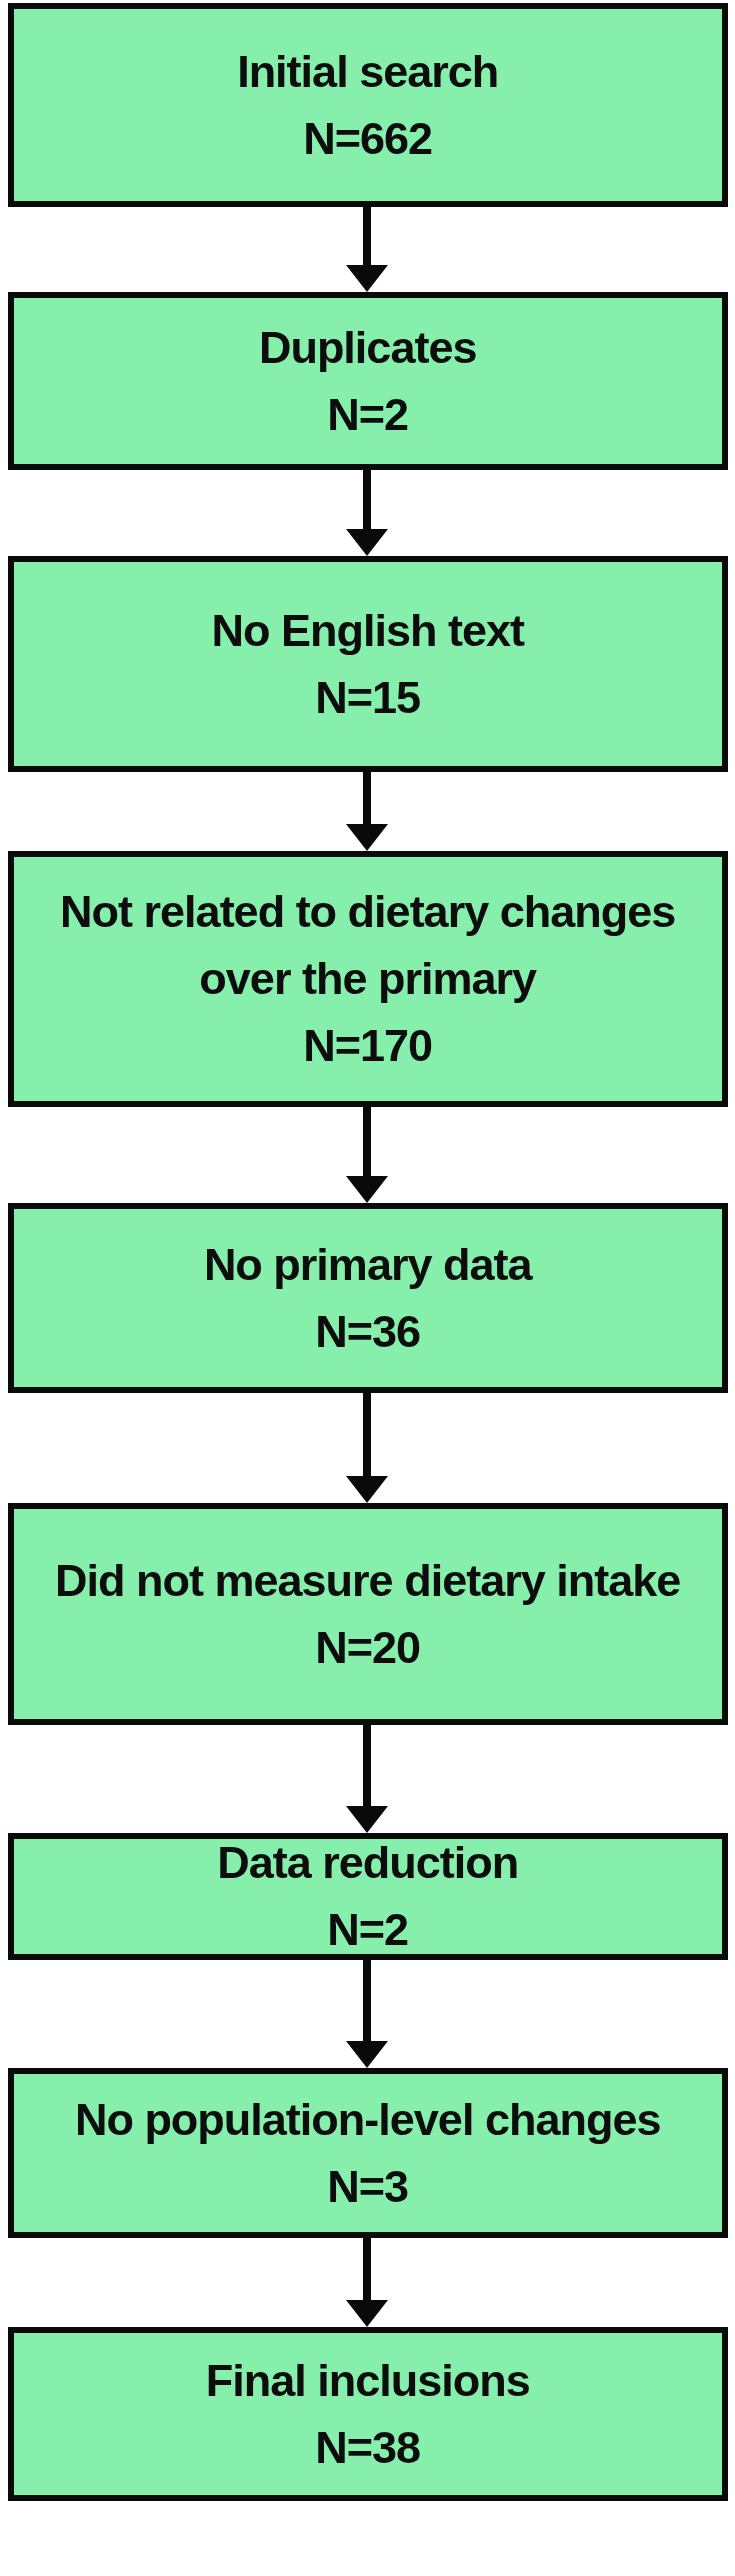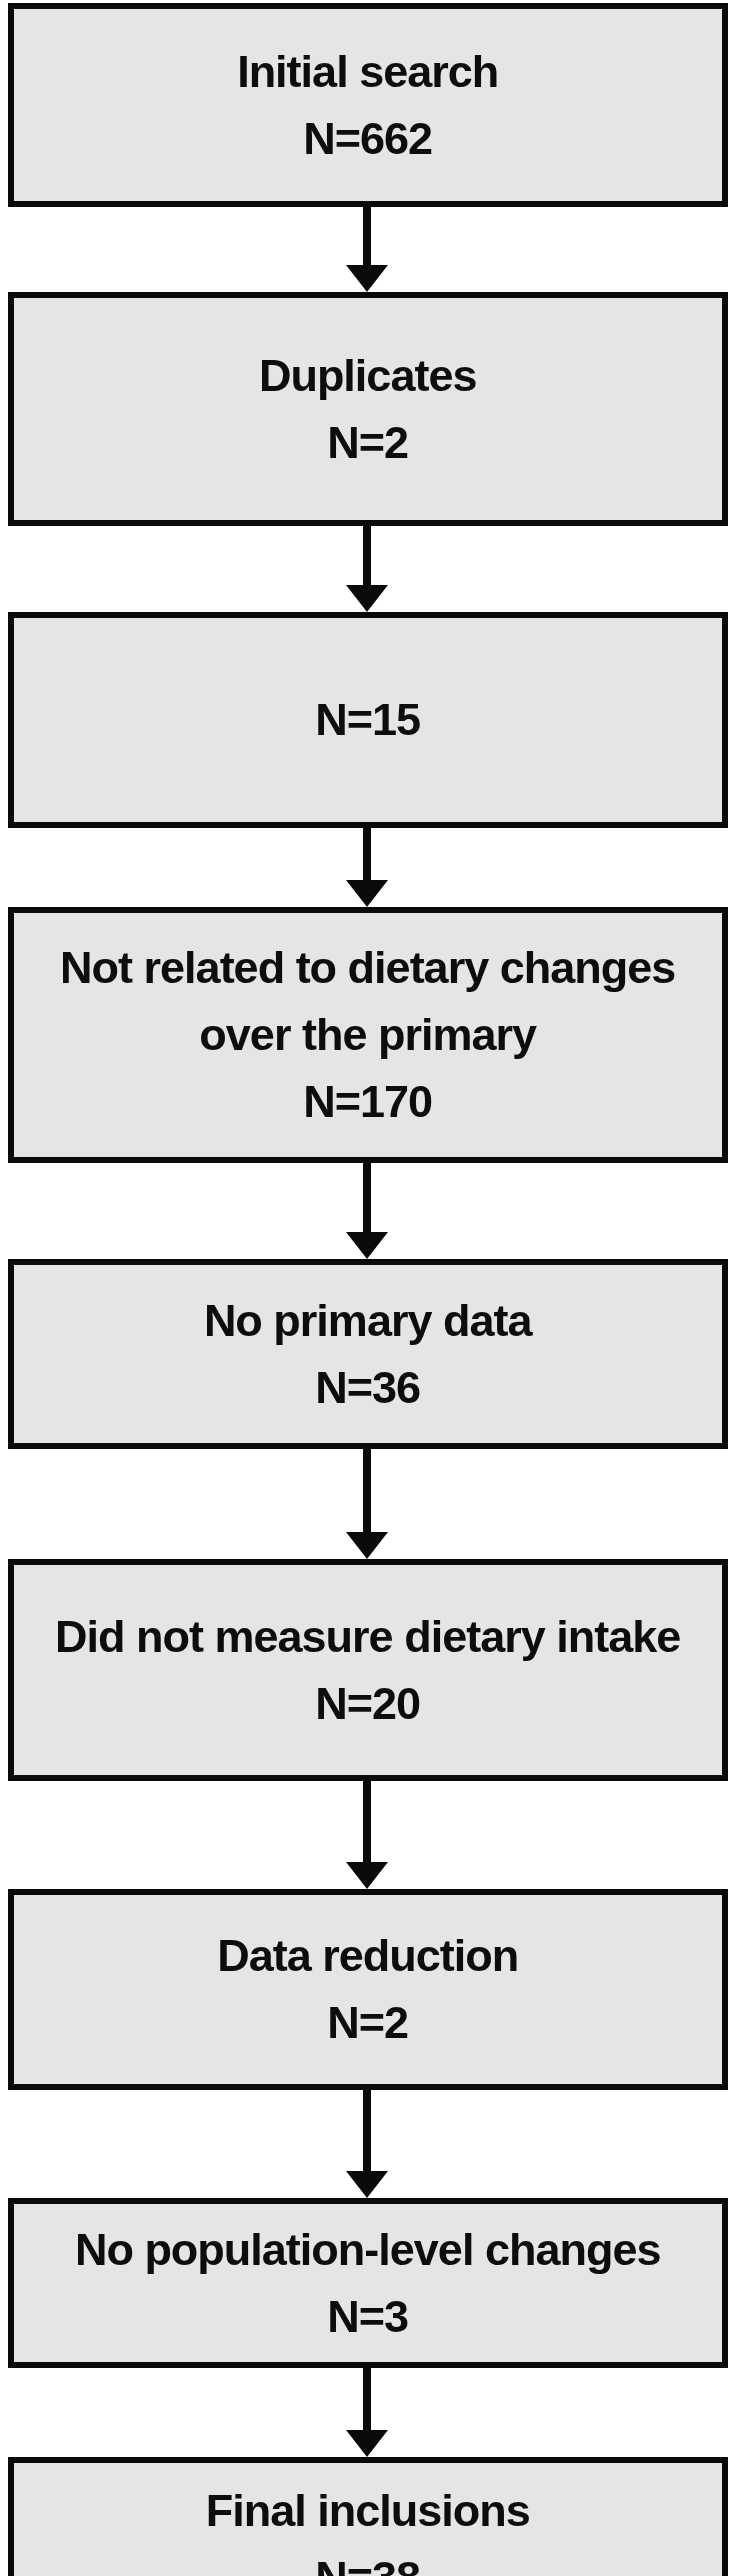--- a/index.html
+++ b/index.html
@@ -16,21 +16,21 @@
   .flow {
     width: 736px;
     padding-top: 2.9px;
     box-sizing: border-box;
   }
   .node {
     box-sizing: border-box;
     margin: 0 7.7px;
     width: 720px;
     border: 6.7px solid #0a0a0a;
-    background: #e5e5e5;
+    background: #86efac;
     display: flex;
     flex-direction: column;
     justify-content: center;
     align-items: center;
     text-align: center;
     padding: 0 17.3px;
   }
   .node .label,
   .node .count {
     font-weight: bold;
@@ -72,31 +72,32 @@
   <div class="node" style="height:204px">
     <div class="label">Initial search</div>
     <div class="count">N=662</div>
   </div>
 
   <div class="gap" style="height:85px">
     <div class="arrow-stem"></div>
     <div class="arrow-head"></div>
   </div>
 
-  <div class="node" style="height:234px">
+  <div class="node" style="height:178px">
     <div class="label">Duplicates</div>
     <div class="count">N=2</div>
   </div>
 
   <div class="gap" style="height:86px">
     <div class="arrow-stem"></div>
     <div class="arrow-head"></div>
   </div>
 
   <div class="node" style="height:216px">
+    <div class="label">No English text</div>
     <div class="count">N=15</div>
   </div>
 
   <div class="gap" style="height:79px">
     <div class="arrow-stem"></div>
     <div class="arrow-head"></div>
   </div>
 
   <div class="node" style="height:256px">
     <div class="label">Not related to dietary changes over the primary</div>
@@ -121,21 +122,21 @@
   <div class="node" style="height:222px">
     <div class="label">Did not measure dietary intake</div>
     <div class="count">N=20</div>
   </div>
 
   <div class="gap" style="height:108px">
     <div class="arrow-stem"></div>
     <div class="arrow-head"></div>
   </div>
 
-  <div class="node" style="height:201px">
+  <div class="node" style="height:127px">
     <div class="label">Data reduction</div>
     <div class="count">N=2</div>
   </div>
 
   <div class="gap" style="height:108px">
     <div class="arrow-stem"></div>
     <div class="arrow-head"></div>
   </div>
 
   <div class="node" style="height:170px">

